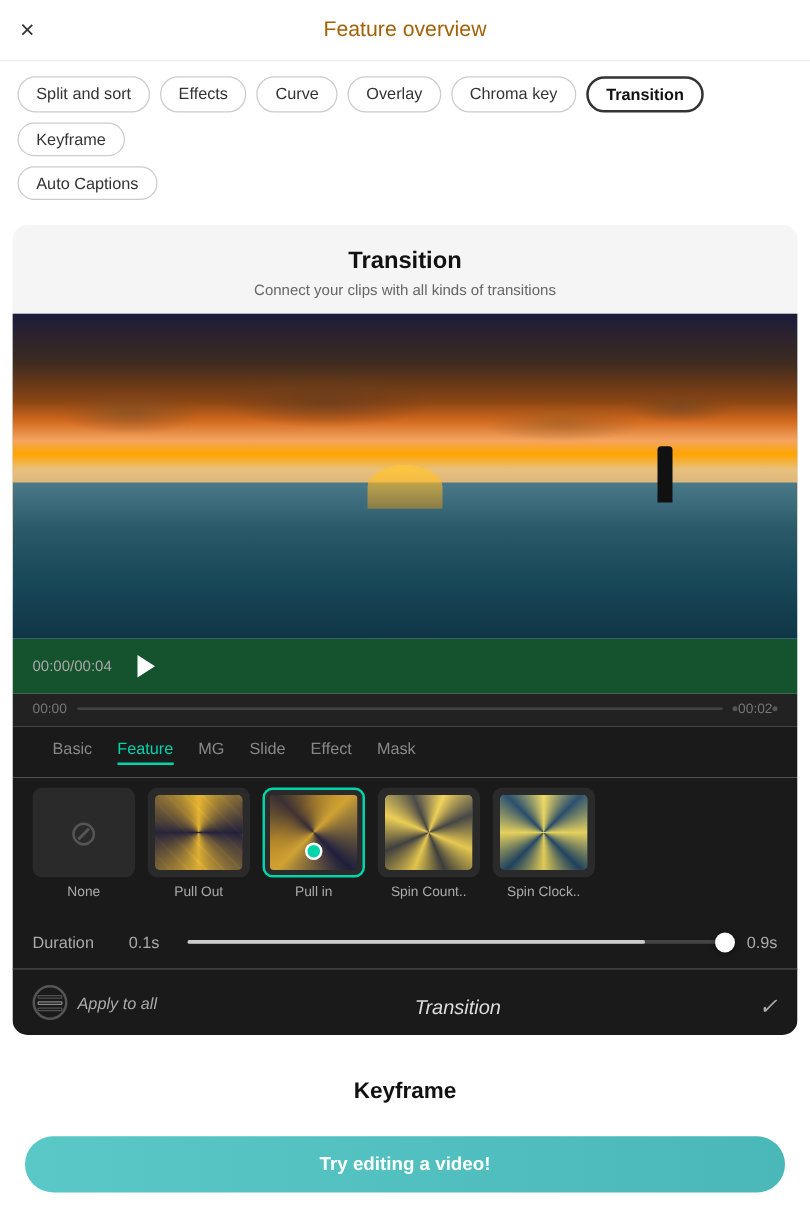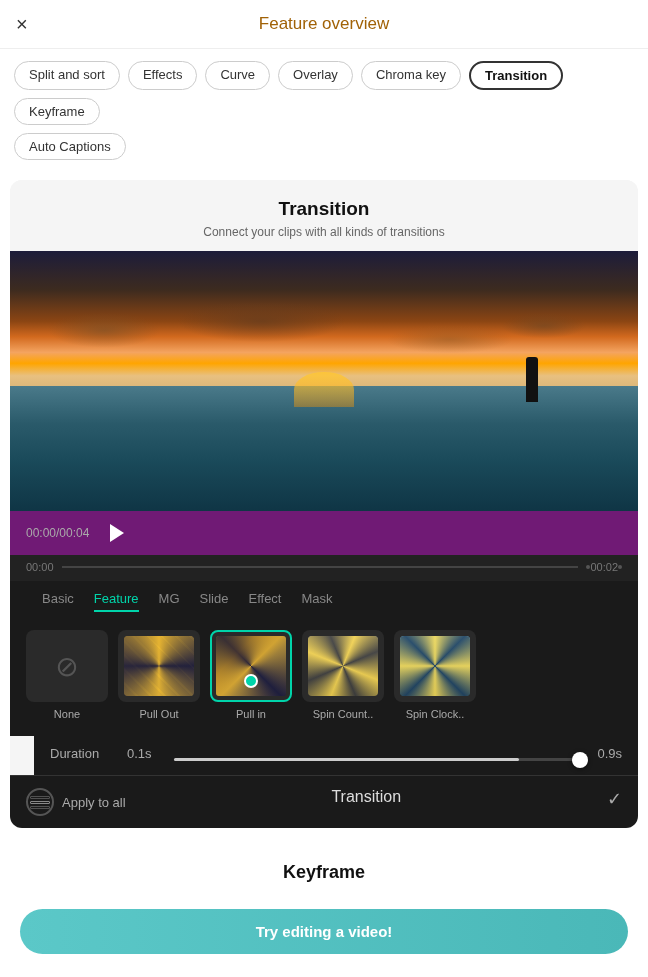--- a/index.html
+++ b/index.html
@@ -151,21 +151,21 @@
       height: 35%;
       background: 
         radial-gradient(ellipse 80px 25px at 15% 30%, rgba(120,80,40,0.6) 0%, transparent 70%),
         radial-gradient(ellipse 120px 30px at 40% 20%, rgba(100,60,30,0.7) 0%, transparent 70%),
         radial-gradient(ellipse 90px 20px at 70% 40%, rgba(140,90,40,0.5) 0%, transparent 70%),
         radial-gradient(ellipse 60px 18px at 85% 25%, rgba(110,70,35,0.6) 0%, transparent 70%);
     }
 
     
     .playback-bar {
-      background: #701a75;
+      background: #14532d;
       padding: 8px 16px;
       display: flex;
       align-items: center;
       gap: 12px;
     }
     .time-display {
       font-size: 12px;
       color: #aaa;
       white-space: nowrap;
     }
@@ -291,23 +291,22 @@
       inset: 0;
       background: 
         repeating-linear-gradient(45deg, transparent, transparent 8px, rgba(255,200,50,0.3) 8px, rgba(255,200,50,0.3) 10px);
     }
 
     
     .duration-area {
       background: #1a1a1a;
       padding: 10px 16px 14px;
       display: flex;
-      align-items: flex-end;
+      align-items: center;
       gap: 12px;
-      margin-left: 24px;
     }
     .duration-label {
       font-size: 13px;
       color: #aaa;
       width: 65px;
     }
     .duration-val {
       font-size: 13px;
       color: #aaa;
       width: 35px;
@@ -344,22 +343,23 @@
       width: 30px;
       text-align: right;
     }
 
     
     .apply-bar {
       background: #1a1a1a;
       border-top: 1px solid #333;
       padding: 12px 16px;
       display: flex;
-      align-items: flex-start;
+      align-items: flex-end;
       justify-content: space-between;
+      font-style: italic;
     }
     .apply-left {
       display: flex;
       align-items: center;
       gap: 8px;
     }
     .apply-icon-box {
       width: 28px;
       height: 28px;
       border-radius: 50%;

